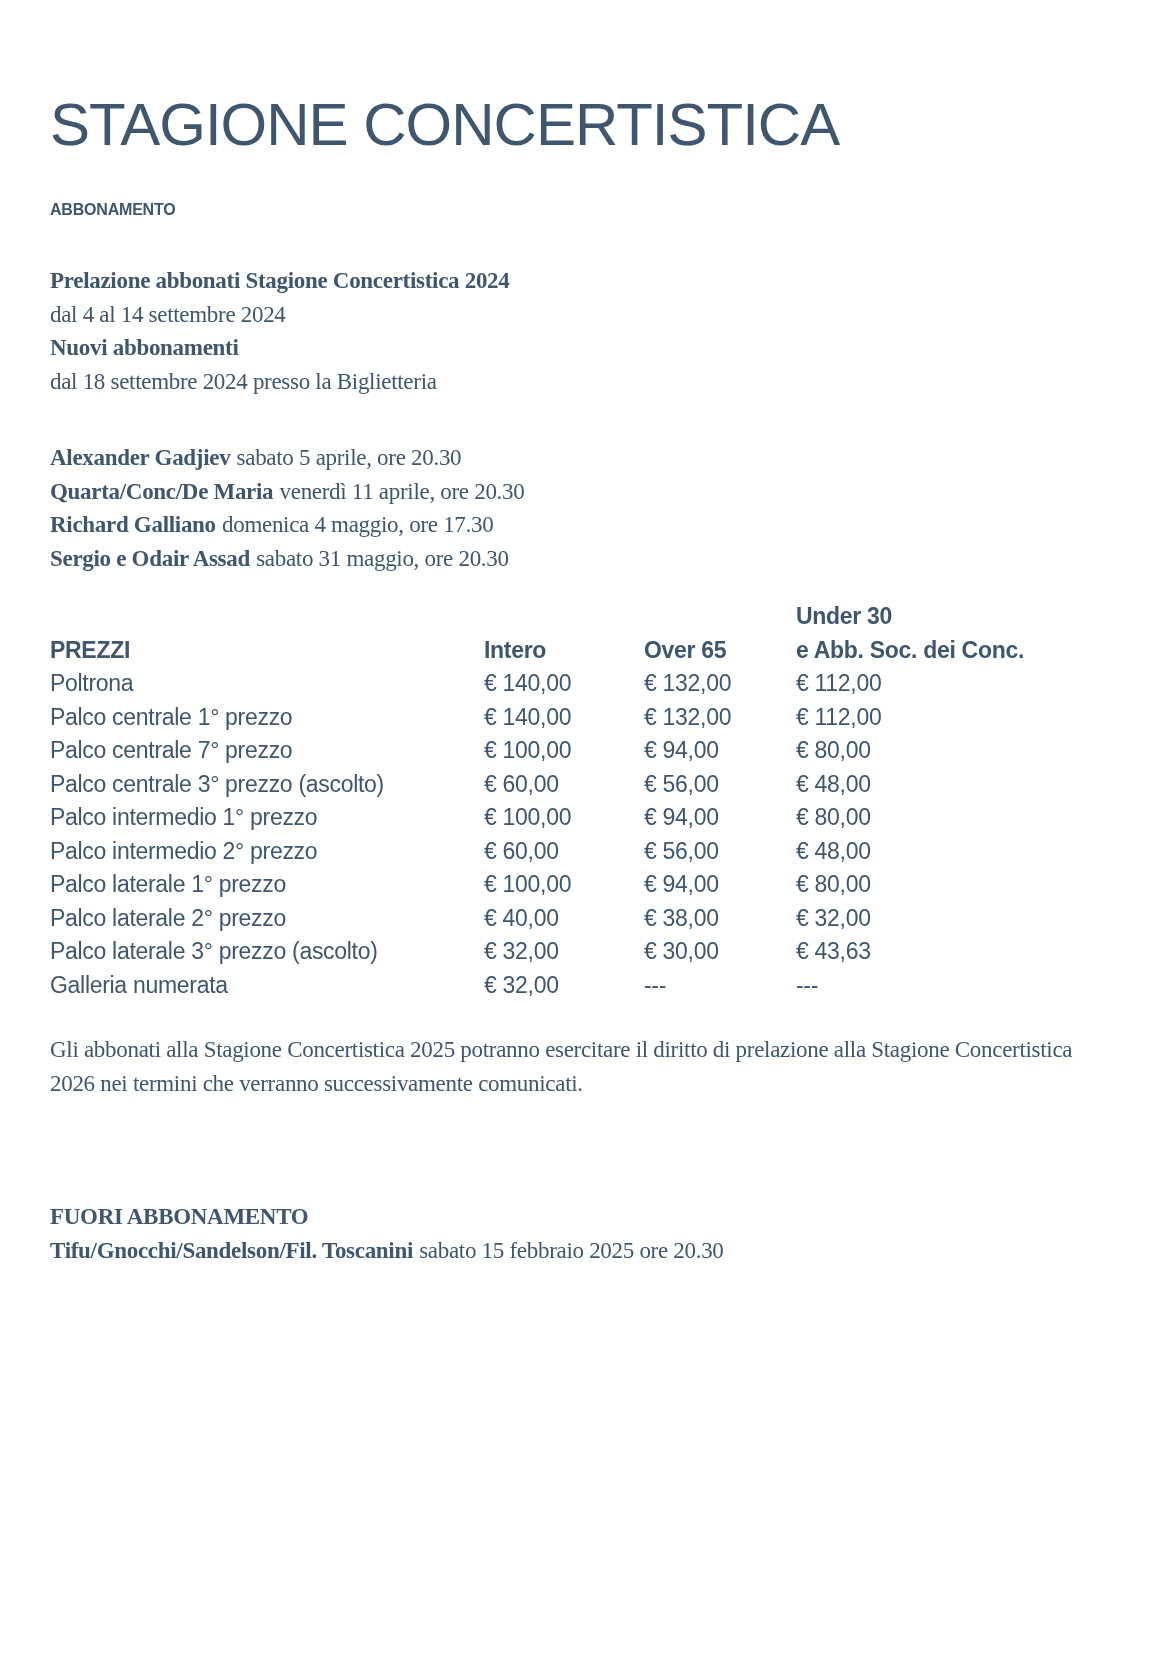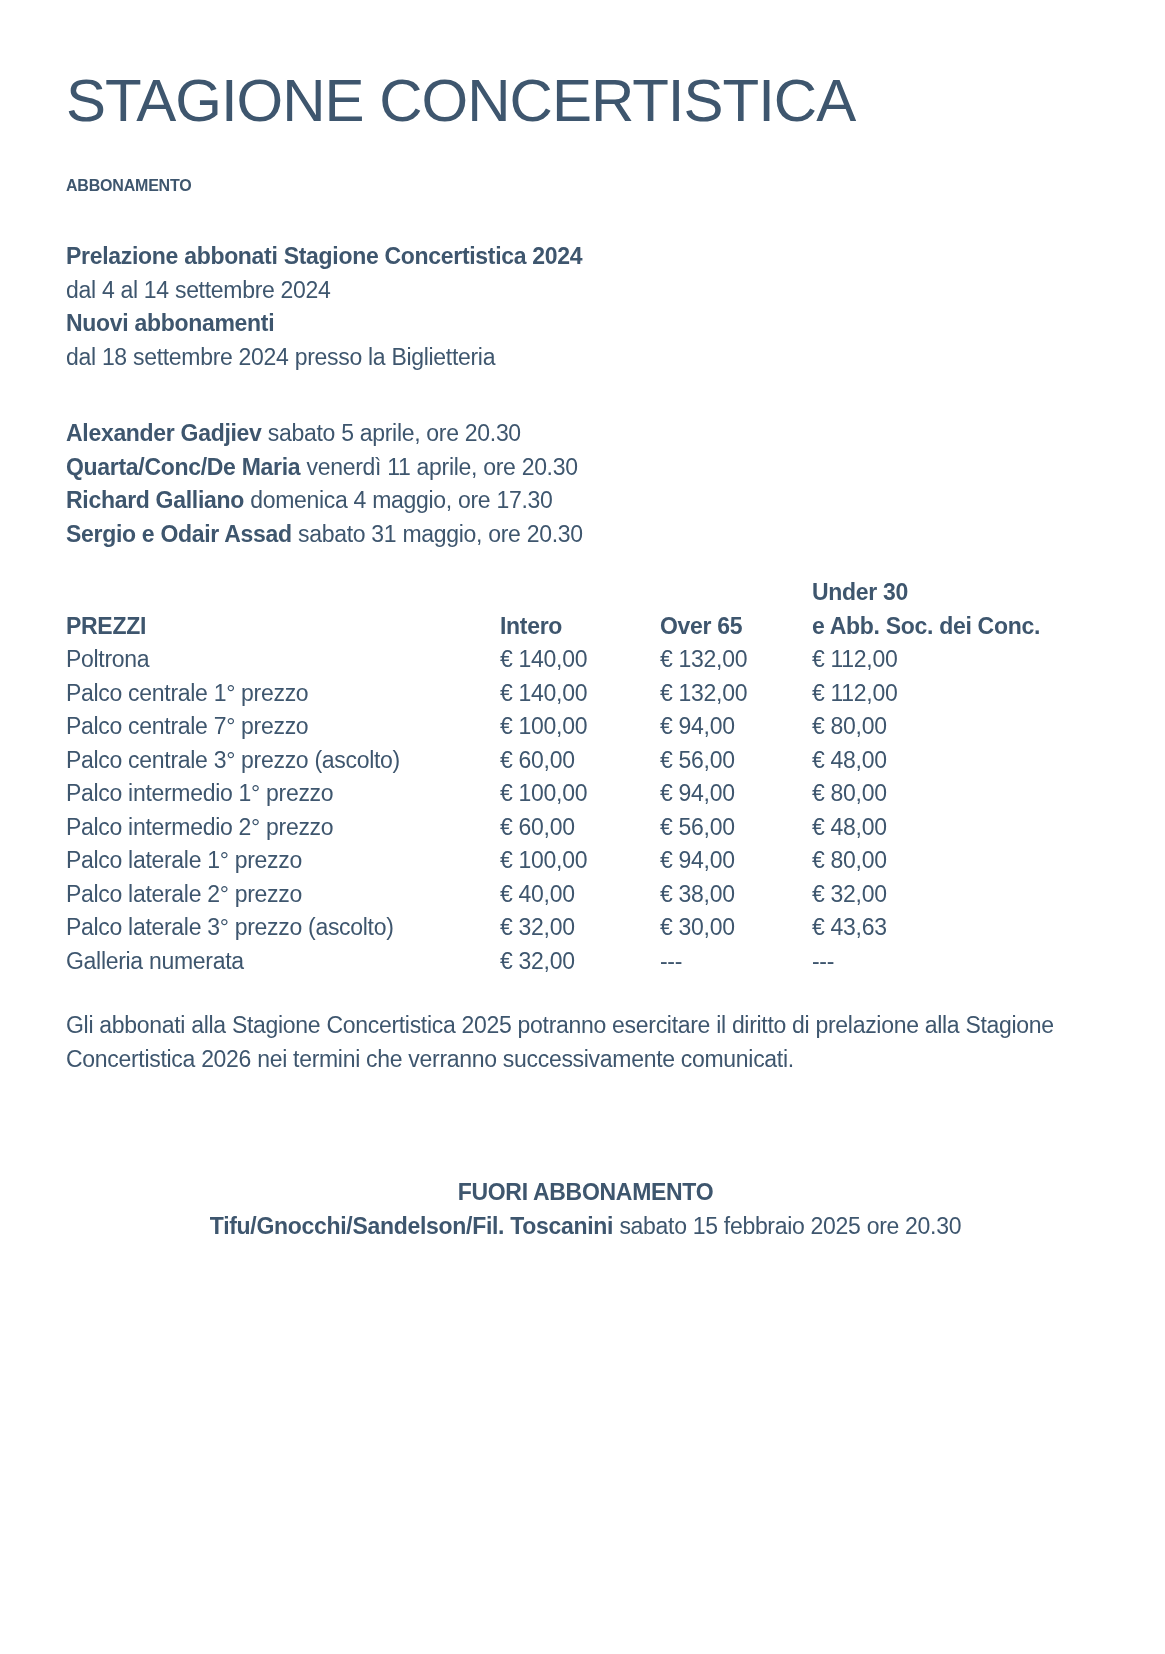--- a/index.html
+++ b/index.html
@@ -9,36 +9,37 @@
     background: #ffffff;
     color: #3e566e;
     font-family: "Liberation Sans", "DejaVu Sans", sans-serif;
     position: relative;
     overflow: hidden;
   }
   .page {
     box-sizing: border-box;
     width: 1165px;
     height: 1190px;
-    padding: 68px 60px 0 66px;
+    padding: 68px 60px 0 50px;
+    margin-top: 24px;
   }
   .page-title {
     margin: 0;
     font-size: 60px;
     line-height: 66px;
     font-weight: 400;
     letter-spacing: -1px;
     white-space: nowrap;
   }
   .body-text, .price-table, .note {
     font-size: 23px;
     line-height: 33.5px;
     letter-spacing: -0.3px;
   }
-  p { margin: 0; }
+  p { margin: 0; font-family: Liberation Serif, serif; }
   .section-heading {
     margin-top: 38px;
     font-size: 16px;
     line-height: 28px;
     font-weight: 700;
     letter-spacing: -0.2px;
   }
   .info-block { margin-top: 40px; }
   .concert-list { margin-top: 43px; }
   .concert-line strong, .fuori-line strong { margin-right: 0.27em; }
@@ -49,21 +50,21 @@
     grid-template-columns: 434px 160px 152px auto;
     width: 1005px;
   }
   .tr { display: contents; }
   .td { height: 33.5px; }
   .bold { font-weight: 700; }
   .note {
     margin-top: 31px;
     width: 1040px;
   }
-  .fuori-section { margin-top: 100px; text-align: center; }
+  .fuori-section { margin-top: 100px; }
 </style>
 </head>
 <body>
 
 <div class="page">
 
   <h1 class="page-title">STAGIONE CONCERTISTICA</h1>
 
   <div class="section-heading">ABBONAMENTO</div>
 

